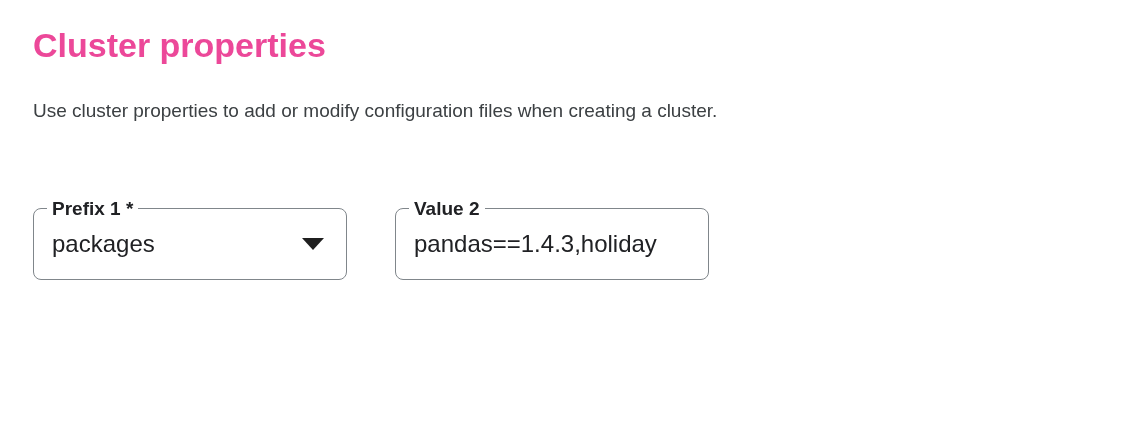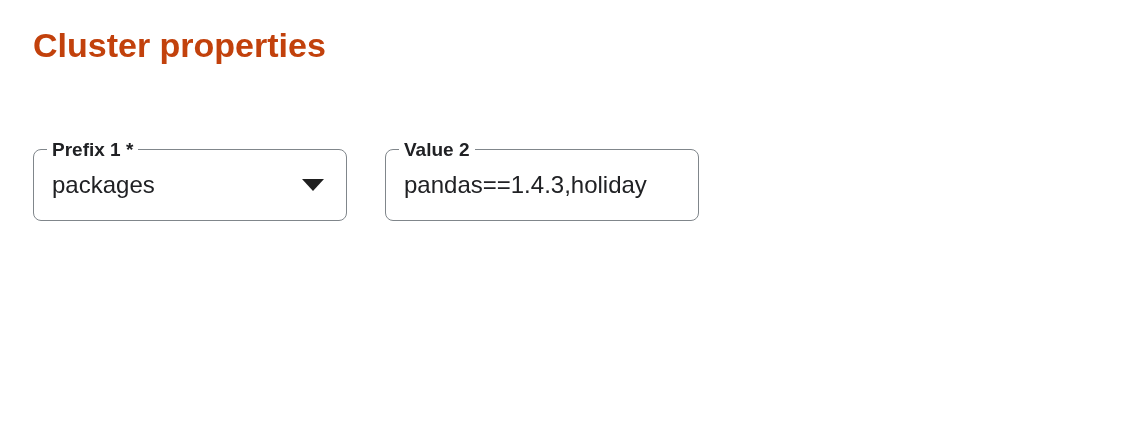--- a/index.html
+++ b/index.html
@@ -16,33 +16,33 @@
     background: #ffffff;
     box-sizing: border-box;
     padding: 26px 33px 0 33px;
     overflow: hidden;
   }
   .page-title {
     margin: 0;
     font-size: 34px;
     line-height: 38px;
     font-weight: 600;
-    color: #c2410c;
+    color: #ec4899;
     letter-spacing: 0;
   }
   .page-desc {
     margin: 34px 0 0 0;
     font-size: 19px;
     line-height: 25px;
     font-weight: 400;
     color: #3c4043;
   }
   .fields-row {
     display: flex;
-    gap: 38px;
+    gap: 48px;
     margin-top: 85px;
     align-items: flex-start;
   }
   .field {
     position: relative;
     width: 314px;
     height: 72px;
     box-sizing: border-box;
     border: 1.5px solid #80868b;
     border-radius: 8px;
@@ -108,20 +108,21 @@
   }
   .plus-icon svg { width: 26px; height: 26px; }
 </style>
 </head>
 <body>
 
 <div class="page">
 
   <h1 class="page-title">Cluster properties</h1>
 
+  <p class="page-desc">Use cluster properties to add or modify configuration files when creating a cluster.</p>
 
   <div class="fields-row">
 
     <div class="field">
       <span class="field-label">Prefix 1 *</span>
       <span class="field-value">packages</span>
       <span class="caret-down"></span>
     </div>
 
 

